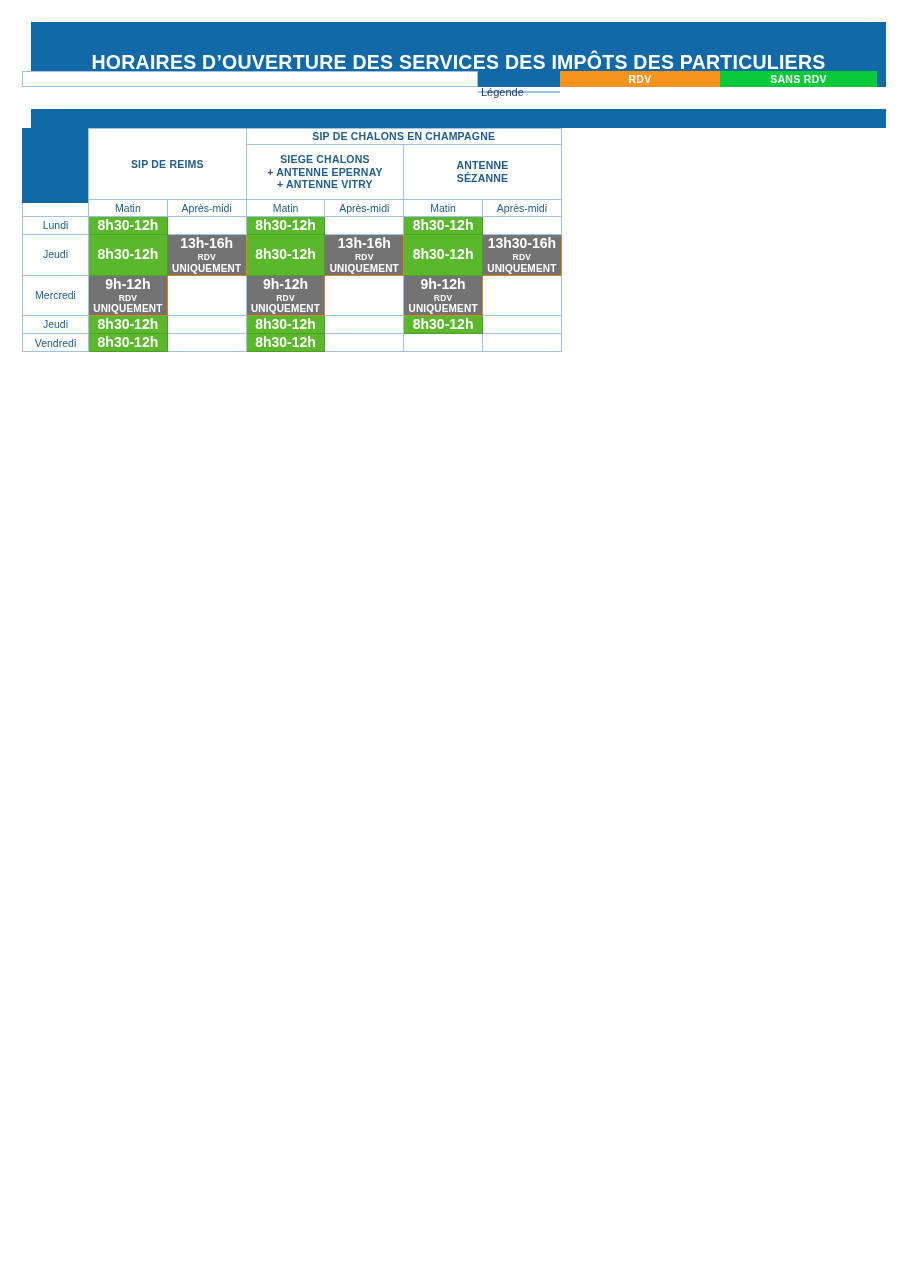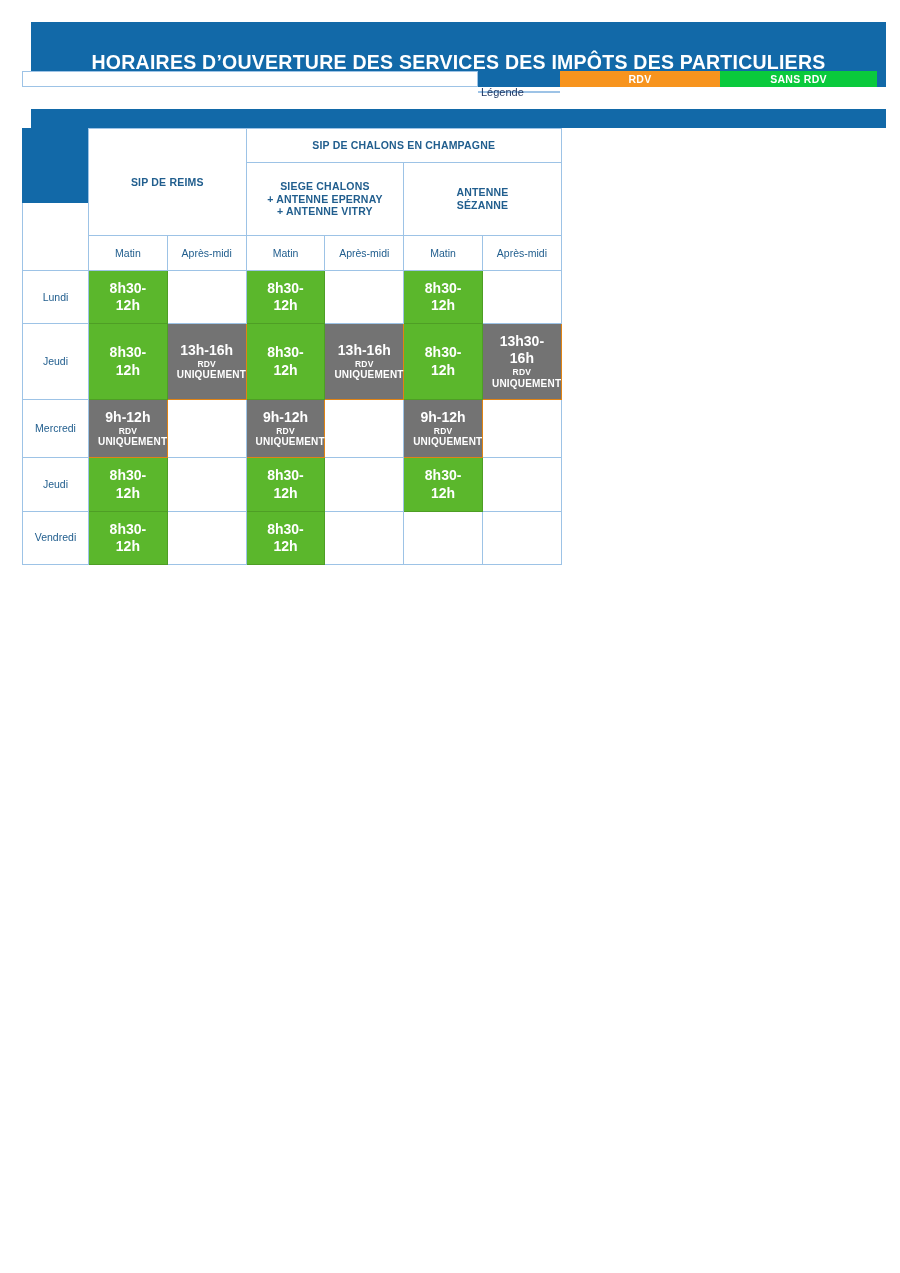--- a/index.html
+++ b/index.html
@@ -128,21 +128,21 @@
     border-collapse: collapse;
     table-layout: fixed;
     width: 539px;
     margin: 0;
   }
   table.sched col.c-day   { width: 66px; }
   table.sched col.c-slot  { width: 78.8px; }
 
   table.sched th, table.sched td {
     border: 1px solid #9DC3E6;
-    padding: 9px;
+    padding: 0;
     font-size: 10.5px;
     color: #215E8E;
     text-align: center;
     vertical-align: middle;
     line-height: 1.22;
     background: #ffffff;
   }
   th.corner-blue {
     background: #1269A8;
     border: none;

